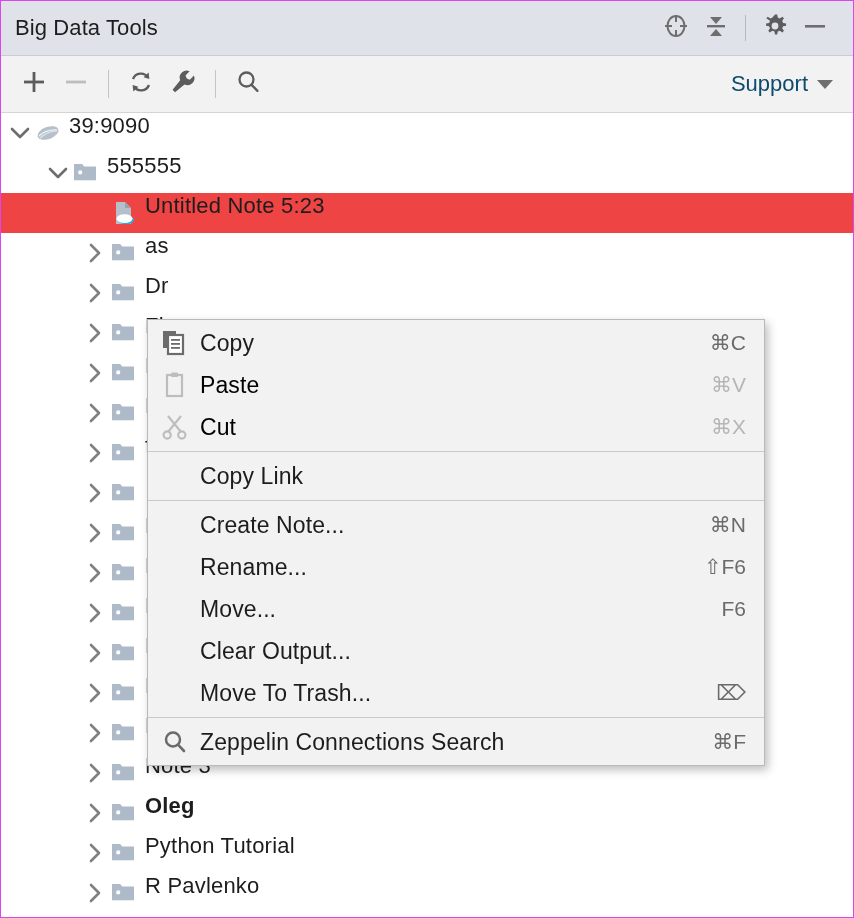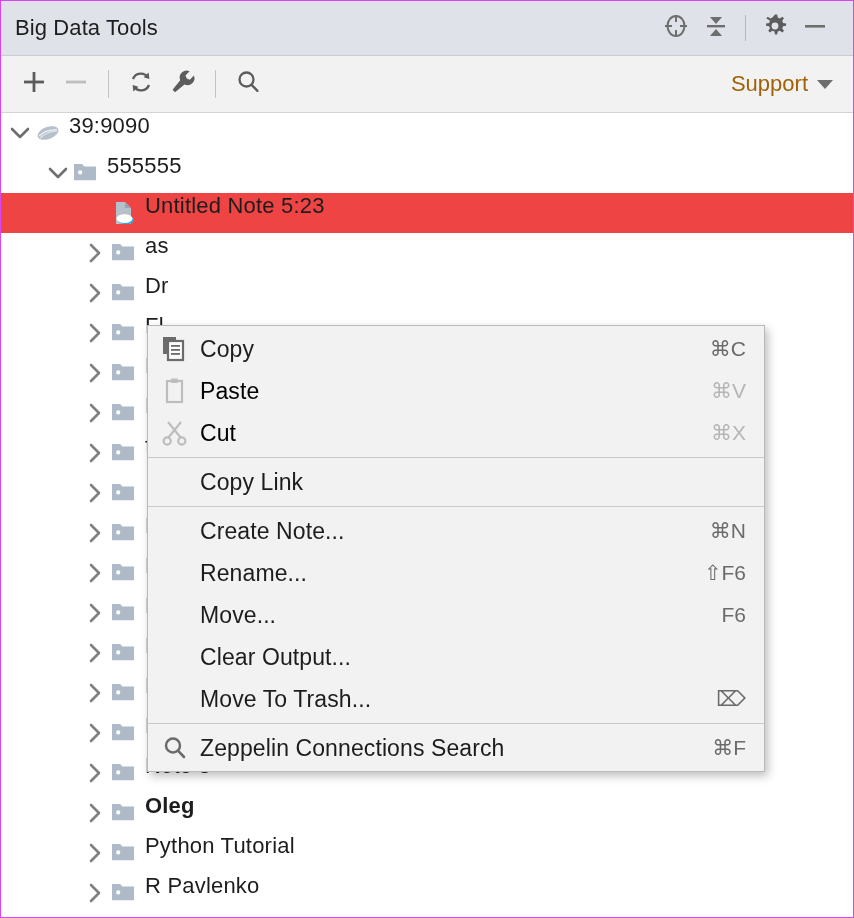--- a/index.html
+++ b/index.html
@@ -89,21 +89,21 @@
   .toolbar-spacer { flex: 1 1 auto; }
   .support-link {
     display: flex;
     align-items: center;
     gap: 9px;
     cursor: default;
     padding-right: 2px;
   }
   .support-label {
     font-size: 22px;
-    color: #a16207;
+    color: #0c4a6e;
   }
   .caret-down {
     width: 0; height: 0;
     border-left: 8px solid transparent;
     border-right: 8px solid transparent;
     border-top: 9px solid #6e6e6e;
   }
 
   
   .tree {
@@ -140,21 +140,21 @@
   .node-label {
     font-size: 22px;
     color: #1d1d1d;
     letter-spacing: 0.2px;
   }
 
   
   .context-menu {
     position: absolute;
     left: 146px;
-    top: 212px;
+    top: 206px;
     width: 618px;
     background: #f2f2f2;
     border: 1px solid #b9b9b9;
     box-shadow: 3px 4px 9px rgba(0,0,0,0.26);
     box-sizing: border-box;
     padding: 2px 0;
     z-index: 50;
   }
   .menu-item {
     height: 42px;

